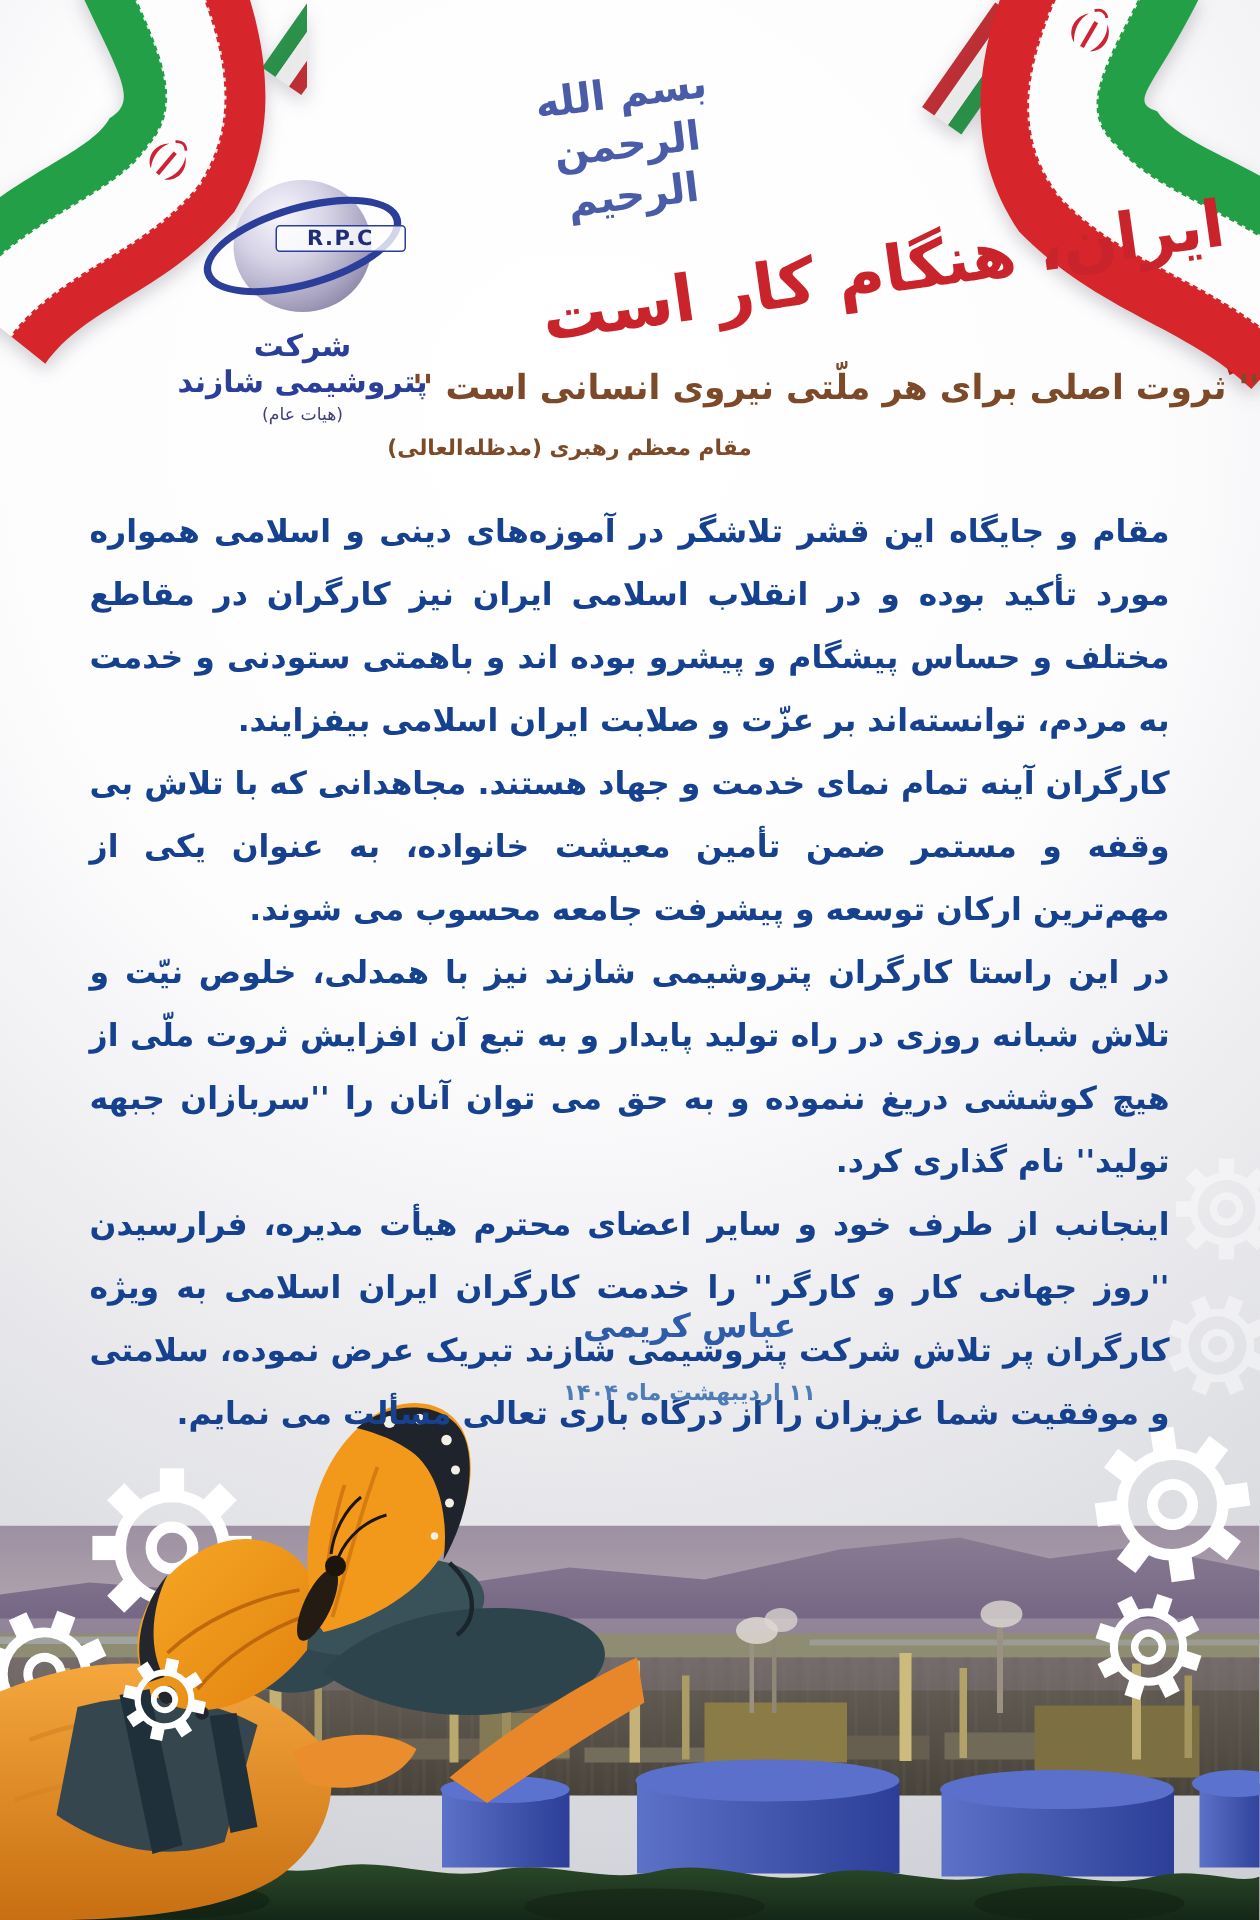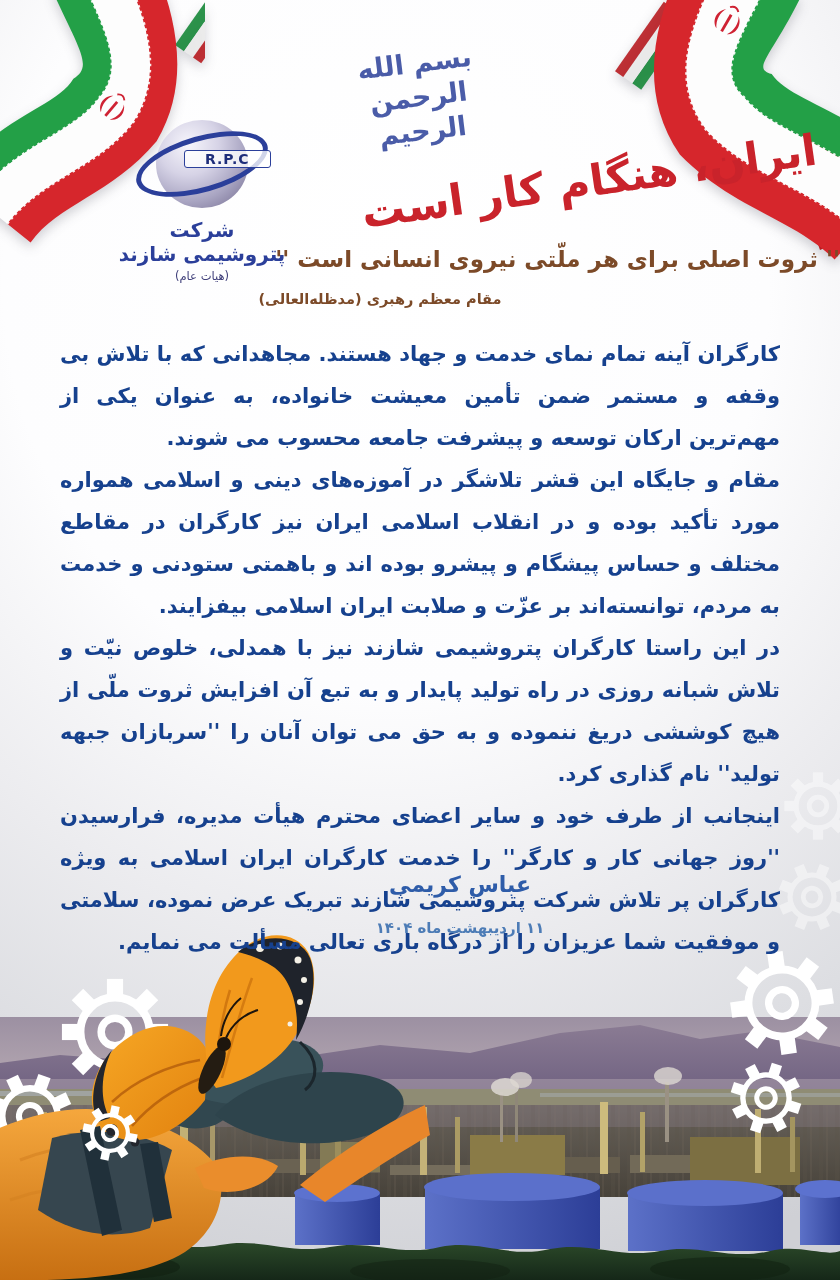--- a/index.html
+++ b/index.html
@@ -271,22 +271,22 @@
     <div class="logo-name">شرکت پتروشیمی شازند</div>
     <div class="logo-type">(هیات عام)</div>
   </div>
 
   <div class="abs slogan">ایران، هنگام کار است</div>
 
   <div class="abs quote">'' ثروت اصلی برای هر ملّتی نیروی انسانی است ''</div>
   <div class="abs quote-attrib">مقام معظم رهبری (مدظله‌العالی)</div>
 
   <div class="abs letter">
+    <p>مقام و جایگاه این قشر تلاشگر در آموزه‌های دینی و اسلامی همواره مورد تأکید بوده و در انقلاب اسلامی ایران نیز کارگران در مقاطع مختلف و حساس پیشگام و پیشرو بوده اند و باهمتی ستودنی و خدمت به مردم، توانسته‌اند بر عزّت و صلابت ایران اسلامی بیفزایند.</p>
     <p>کارگران آینه تمام نمای خدمت و جهاد هستند. مجاهدانی که با تلاش بی وقفه و مستمر ضمن تأمین معیشت خانواده، به عنوان یکی از مهم‌ترین ارکان توسعه و پیشرفت جامعه محسوب می شوند.</p>
-    <p>مقام و جایگاه این قشر تلاشگر در آموزه‌های دینی و اسلامی همواره مورد تأکید بوده و در انقلاب اسلامی ایران نیز کارگران در مقاطع مختلف و حساس پیشگام و پیشرو بوده اند و باهمتی ستودنی و خدمت به مردم، توانسته‌اند بر عزّت و صلابت ایران اسلامی بیفزایند.</p>
     <p>در این راستا کارگران پتروشیمی شازند نیز با همدلی، خلوص نیّت و تلاش شبانه روزی در راه تولید پایدار و به تبع آن افزایش ثروت ملّی از هیچ کوششی دریغ ننموده و به حق می توان آنان را ''سربازان جبهه تولید'' نام گذاری کرد.</p>
     <p>اینجانب از طرف خود و سایر اعضای محترم هیأت مدیره، فرارسیدن ''روز جهانی کار و کارگر'' را خدمت کارگران ایران اسلامی به ویژه کارگران پر تلاش شرکت پتروشیمی شازند تبریک عرض نموده، سلامتی و موفقیت شما عزیزان را از درگاه باری تعالی مسألت می نمایم.</p>
   </div>
 
   <div class="abs sig">
     <div class="sig-name">عباس کریمی</div>
     <div class="sig-date">۱۱ اردیبهشت ماه ۱۴۰۴</div>
   </div>
 
 </div>

